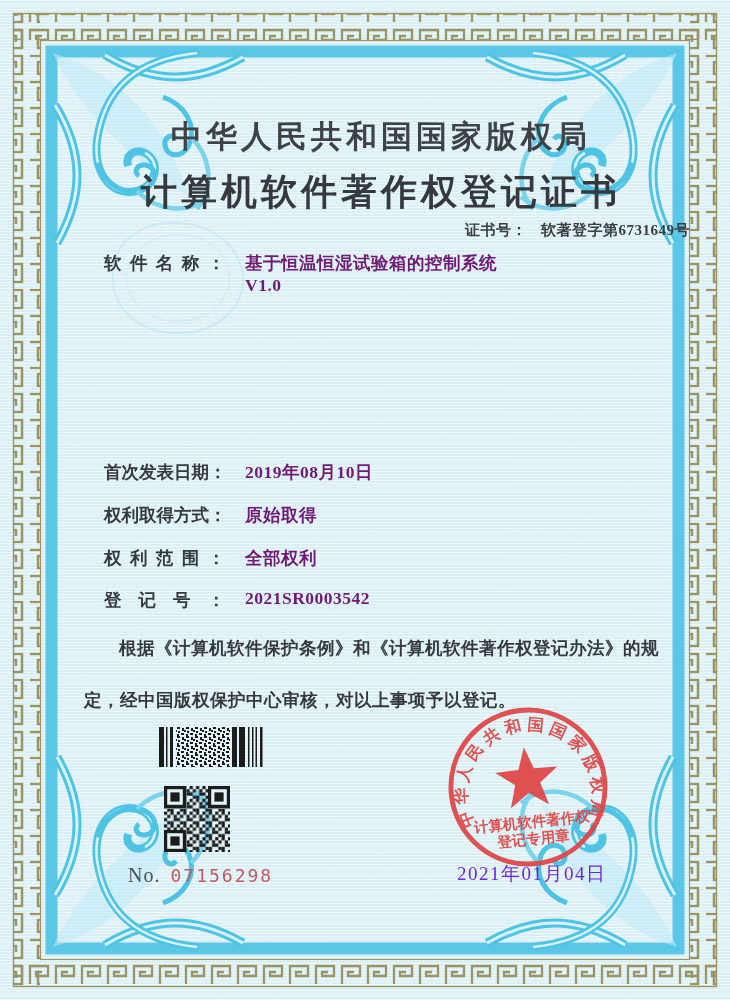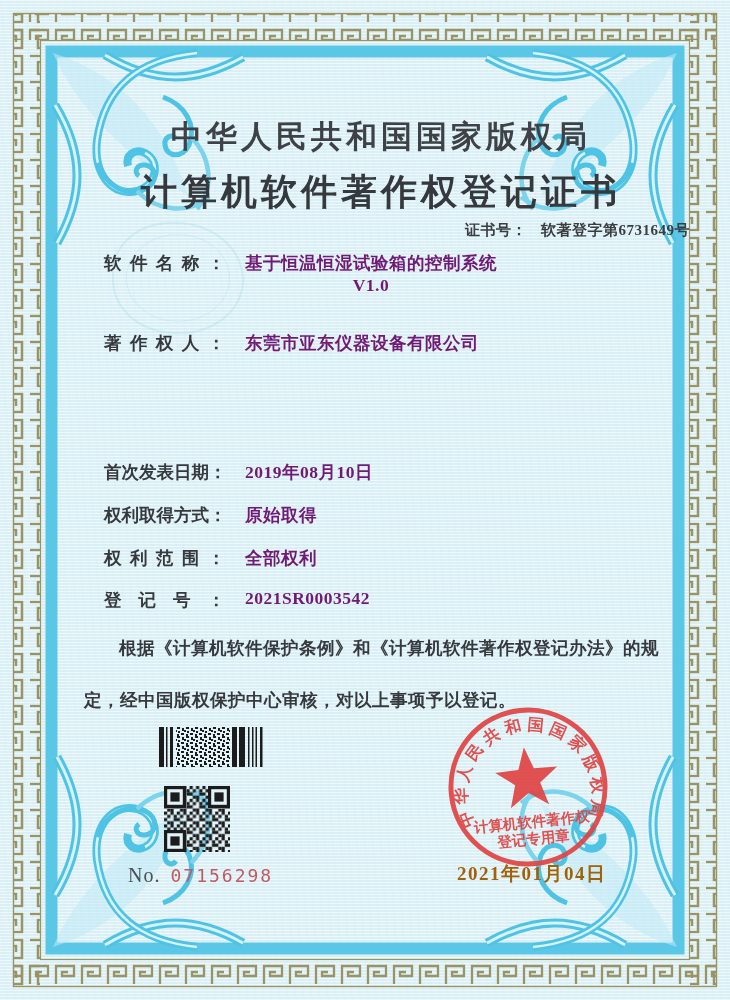--- a/index.html
+++ b/index.html
@@ -31,21 +31,21 @@
     font-size:15px;font-weight:bold;color:#3a3e41;letter-spacing:.5px;
   }
   .cert-no .lbl{margin-right:14px;}
 
   .field{position:absolute;left:88px;font-size:17.5px;font-weight:bold;white-space:nowrap;}
   .field .field-label{
     display:inline-block;width:121px;text-align:justify;text-align-last:justify;
     vertical-align:top;color:#35393d;
   }
   .field .field-value{display:inline-block;margin-left:20px;color:#701a75;letter-spacing:.5px;}
-  .field .v2{display:block;text-align:center;}
+  .field .v2{display:block;}
   .row-0{top:251px;}
   .row-1{top:331px;}
   .row-2{top:417px;}
   .row-3{top:460px;}
   .row-4{top:503px;}
   .row-5{top:546px;}
   .row-6{top:588px;}
 
   .statement{
     position:absolute;left:68px;top:622px;width:592px;
@@ -58,22 +58,22 @@
 
   .serial{position:absolute;left:112px;top:864px;font-size:20px;white-space:nowrap;}
   .serial .no{color:#4a5054;letter-spacing:1px;}
   .serial .num{
     color:#c05a60;font-family:"DejaVu Sans Mono","Liberation Mono",monospace;
     font-size:18px;letter-spacing:2px;margin-left:10px;
   }
 
   .seal{position:absolute;left:428px;top:703px;}
   .seal-date{
-    position:absolute;left:441px;top:861px;font-size:19px;font-weight:bold;
-    color:#a16207;letter-spacing:1.5px;
+    position:absolute;left:441px;top:861px;font-size:19px;font-weight:normal;
+    color:#6d28d9;letter-spacing:1.5px;
   }
 
   .watermark{
     position:absolute;left:96px;top:222px;width:128px;height:108px;
     border:2px solid rgba(130,205,225,.22);border-radius:46% 54% 50% 50%;
     pointer-events:none;
   }
   .watermark:after{
     content:"";position:absolute;left:12px;top:10px;right:12px;bottom:10px;
     border:1px solid rgba(130,205,225,.18);border-radius:50%;
@@ -128,23 +128,20 @@
 
   <div class="title-authority">中华人民共和国国家版权局</div>
   <div class="title-cert">计算机软件著作权登记证书</div>
 
   <div class="cert-no">
     <span class="lbl">证书号：</span><span>软著登字第6731649号</span>
   </div>
 
   <div class="field row-0">
     <span class="field-label">软件名称：</span><span class="field-value"><span>基于恒温恒湿试验箱的控制系统</span><span class="v2">V1.0</span></span>
-  </div>
-  <div class="field row-1">
-    <span class="field-label">著作权人：</span><span class="field-value">东莞市亚东仪器设备有限公司</span>
   </div>
   <div class="field row-3">
     <span class="field-label">首次发表日期：</span><span class="field-value">2019年08月10日</span>
   </div>
   <div class="field row-4">
     <span class="field-label">权利取得方式：</span><span class="field-value">原始取得</span>
   </div>
   <div class="field row-5">
     <span class="field-label">权利范围：</span><span class="field-value">全部权利</span>
   </div>

